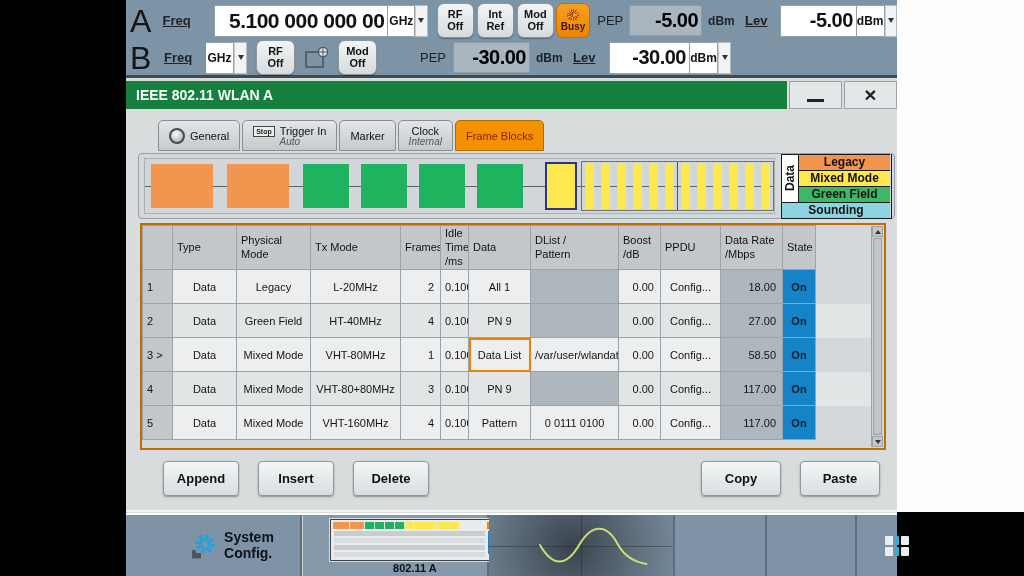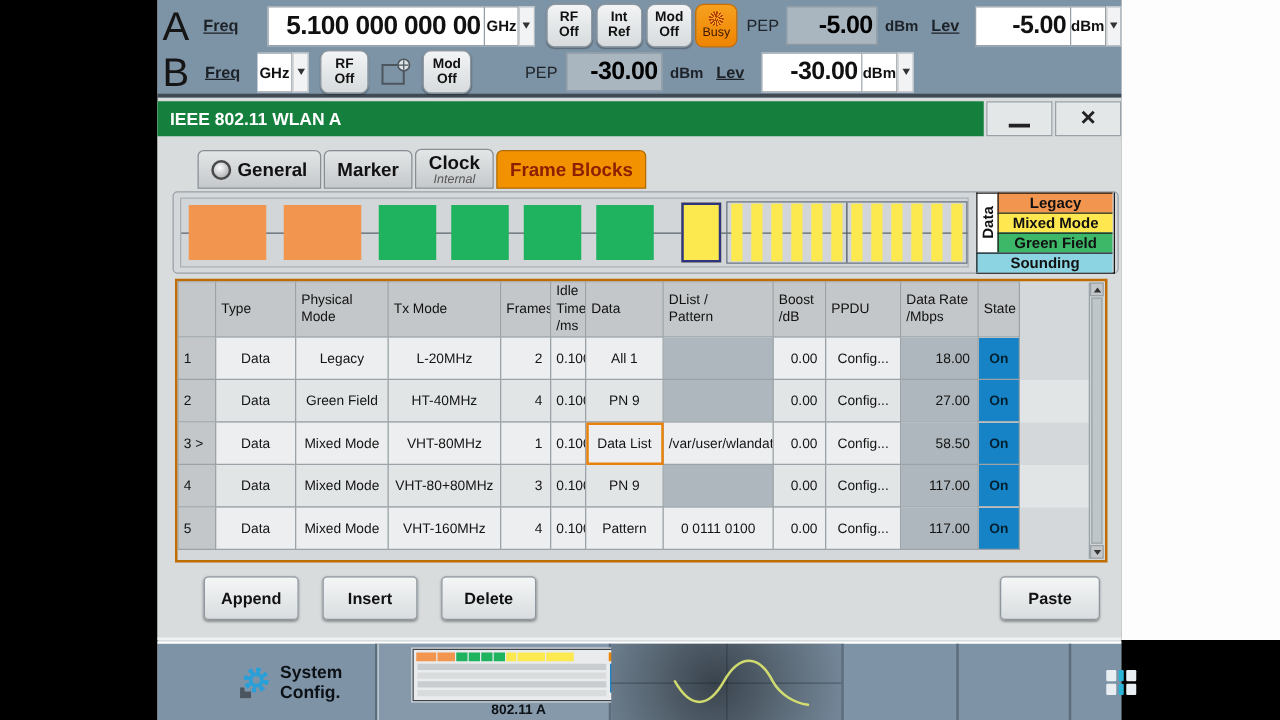--- a/index.html
+++ b/index.html
@@ -28,21 +28,21 @@
   .hbtn{margin-left:3px;width:37px;height:33px;border-radius:7px;border:1px solid #8e979e;
         background:linear-gradient(#f2f4f5,#d7dbdd);box-shadow:0 1px 1px rgba(0,0,0,.3);
         display:flex;align-items:center;justify-content:center;text-align:center;
         font-size:11px;font-weight:bold;line-height:1.05;color:#111;}
   .ml8{margin-left:9px;}
   .ref-ic{margin-left:3px;width:37px;height:33px;display:flex;align-items:center;justify-content:center;}
   .busy{margin-left:2px;width:34px;height:33px;border-radius:7px;border:1px solid #c96d00;
         background:linear-gradient(#f7a01f,#ee8500);display:flex;flex-direction:column;align-items:center;justify-content:center;}
   .busy-spacer{margin-left:2px;width:34px;height:33px;visibility:hidden;}
   .sun{width:12px;height:12px;border-radius:50%;background:repeating-conic-gradient(#b33c00 0 14deg,#f6a623 14deg 28deg);}
-  .busy-t{font-size:10px;font-weight:normal;color:#3c1600;text-align:right;}
+  .busy-t{font-size:10px;font-weight:bold;color:#3c1600;text-align:right;}
   .pep-label{margin-left:7px;width:30px;font-size:13px;color:#1c2228;}
   .pep-box{margin-left:3px;width:72px;height:29px;background:#a9b5bf;border:1px solid #8e9aa4;
            display:flex;align-items:center;justify-content:flex-end;padding-right:3px;
            font-size:20px;font-weight:bold;letter-spacing:-0.5px;color:#000;}
   .pep-unit{margin-left:6px;width:26px;font-size:12px;font-weight:bold;color:#1c2228;}
   .lev-label{margin-left:11px;width:27px;}
   .lev-field{margin-left:9px;width:76px;height:30px;background:#fff;border:1px solid #96a0a8;
              display:flex;align-items:center;justify-content:flex-end;padding-right:3px;
              font-size:20px;font-weight:bold;letter-spacing:-0.5px;}
   .pre{white-space:pre-line;}
@@ -57,21 +57,21 @@
   .min-bar{width:17px;height:3px;background:#222;margin-bottom:6px;}
   .wbtn.close{align-items:center;font-size:21px;font-weight:bold;color:#222;}
   
   #tabbar{display:flex;align-items:flex-end;gap:2px;padding:5px 0 0 32px;height:37px;}
   .tab{border:1px solid #878f95;border-radius:5px 5px 0 0;background:linear-gradient(#e3e6e7,#c5c9cb);
        padding:2px 10px 1px;min-height:31px;box-sizing:border-box;display:flex;flex-direction:column;
        align-items:center;justify-content:center;}
   .tab.active{background:#f39200;border-color:#b06b00;}
   .tab.active .tab-label{color:#8d2000;}
   .tab-main{display:flex;align-items:center;gap:5px;}
-  .tab-label{font-size:15px;font-weight:bold;color:#111;}
+  .tab-label{font-size:11px;font-weight:normal;color:#111;}
   .tab-sub{font-size:10px;font-style:italic;color:#555;line-height:1;}
   .radio-ic{width:12px;height:12px;border-radius:50%;border:2px solid #4a4a4a;
             background:radial-gradient(circle at 40% 35%,#fdfdfd,#9aa0a4);}
   .stop-ic{font-size:7px;font-weight:bold;border:1px solid #444;background:#eceeee;padding:1px 2px;color:#222;}
   
   .frame-panel{margin:2px 2px 0 12px;height:66px;border:1px solid #98a0a6;border-radius:4px;
                background:#d4d8da;display:flex;box-sizing:border-box;}
   #blockbar{flex:1;margin:4px 2px 4px 5px;background:#d2d6d8;border:1px solid #a9b1b6;
             position:relative;display:flex;align-items:center;padding-left:6px;box-sizing:border-box;}
   #blockbar::before{content:"";position:absolute;left:0;right:0;top:50%;height:1px;background:#5a646c;}
@@ -232,20 +232,27 @@
 
       <div id="tabbar">
           <div class="tab">
             <div class="tab-main">
               <span class="radio-ic"></span>
               <span class="tab-label">General</span>
             </div>
           </div>
           <div class="tab">
             <div class="tab-main">
+              <span class="stop-ic">Stop</span>
+              <span class="tab-label">Trigger In</span>
+            </div>
+            <div class="tab-sub">Auto</div>
+          </div>
+          <div class="tab">
+            <div class="tab-main">
               <span class="tab-label">Marker</span>
             </div>
           </div>
           <div class="tab">
             <div class="tab-main">
               <span class="tab-label">Clock</span>
             </div>
             <div class="tab-sub">Internal</div>
           </div>
           <div class="tab active">
@@ -405,20 +412,21 @@
               <div class="tri-dn"></div>
             </div>
         </div>
       </div>
 
       <div class="btn-row">
         <div class="btn">Append</div>
         <div class="btn">Insert</div>
         <div class="btn">Delete</div>
         <div class="spacer"></div>
+        <div class="btn wide">Copy</div>
         <div class="btn wide">Paste</div>
       </div>
     </div>
 
     <div class="taskbar">
       <div class="tile t-sys">
         <div class="sys-gear">
           <div class="gear-ring"></div>
             <div class="gear-core"></div>
             <div class="gear-hole"></div>

